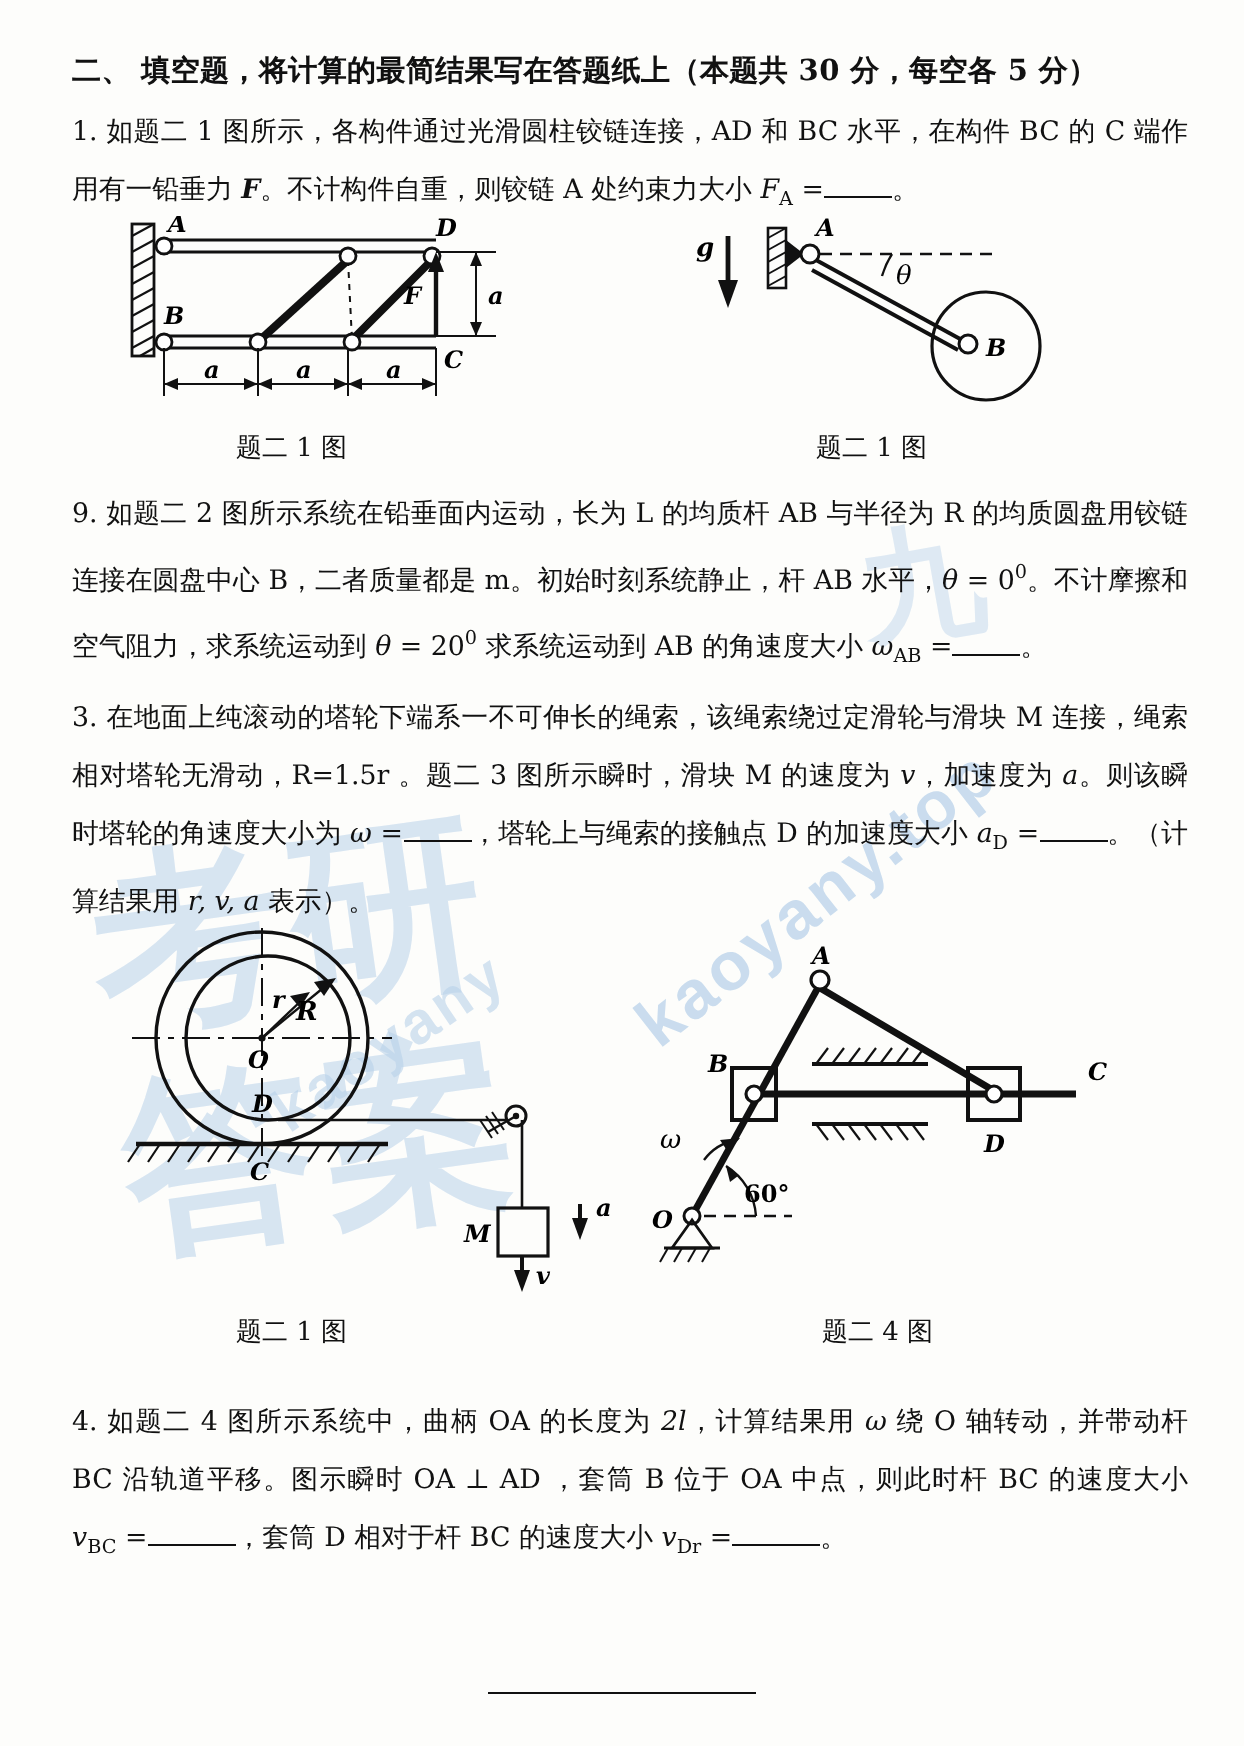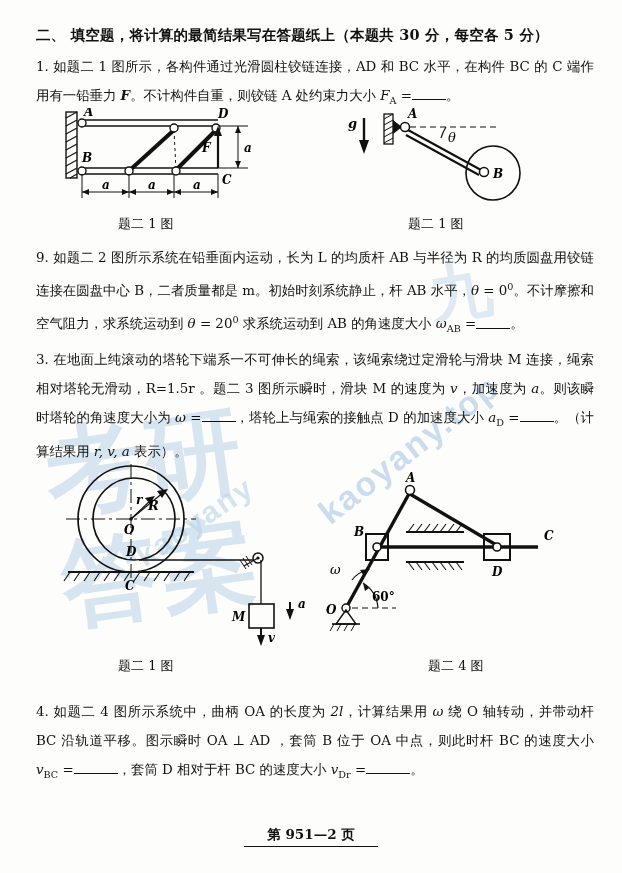--- a/index.html
+++ b/index.html
@@ -66,21 +66,21 @@
   .blank.w { width:44px; }
 
   
   .cap {
     position:absolute; font-size:13px; font-weight:400;
     font-family:"DejaVu Serif", serif;
   }
   .cap1 { left:118px; top:215px; }
   .cap2 { left:408px; top:215px; }
   .cap3 { left:118px; top:657px; }
-  .cap4 { left:428px; top:657px; }
+  .cap4 { left:411px; top:657px; }
 
   
   .fig { position:absolute; }
   .f1 { left:52px;  top:108px; }
   .f2 { left:338px; top:108px; }
   .f3 { left:44px;  top:462px; }
   .f4 { left:316px; top:462px; }
 
   
   .footer {
@@ -357,16 +357,15 @@
     </svg>
   </div>
 
   <div class="cap cap3">题二 1 图</div>
   <div class="cap cap4">题二 4 图</div>
 
   <div class="para q4">
     <span>4. 如题二 4 图所示系统中，曲柄 OA 的长度为 </span><i class="v">2l</i><span>，计算结果用 </span><i class="v">ω</i><span> 绕 O 轴转动，并带动杆 BC 沿轨道平移。图示瞬时 OA ⊥ AD ，套筒 B 位于 OA 中点，则此时杆 BC 的速度大小 </span><i class="v">v</i><sub>BC</sub><span> =</span><span class="blank w"></span><span>，套筒 D 相对于杆 BC 的速度大小 </span><i class="v">v</i><sub>Dr</sub><span> =</span><span class="blank w"></span><span>。</span>
   </div>
 
-  <div class="footer">第 951—2 页</div>
   <div class="footrule"></div>
 
 </div>
 
 </body></html>

